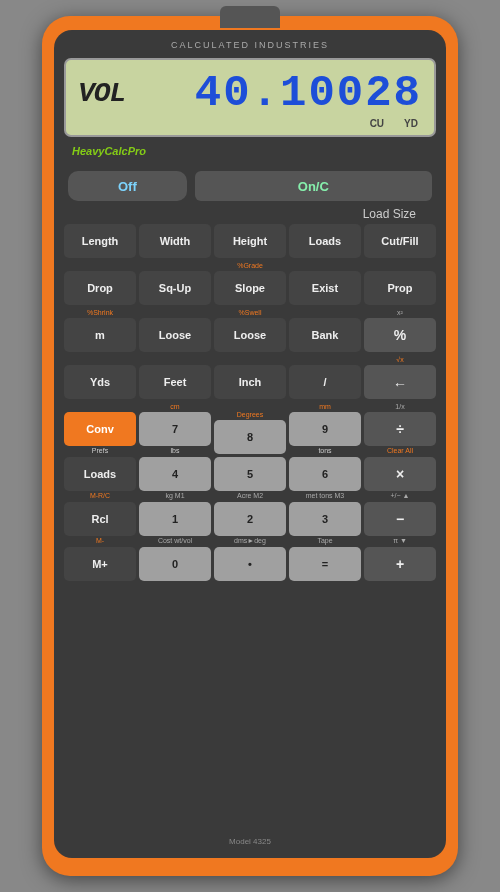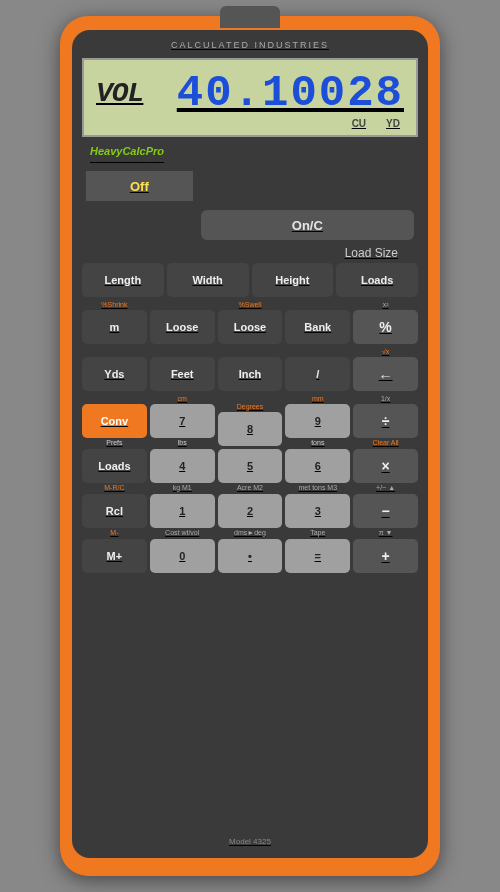--- a/index.html
+++ b/index.html
@@ -8,31 +8,30 @@
       height: 892px;
       background: #888;
       display: flex;
       align-items: center;
       justify-content: center;
       font-family: Arial, sans-serif;
       overflow: hidden;
     }
 
     .calculator-outer {
-      width: 380px;
+      width: 416px;
       height: 860px;
       background: #F07820;
       border-radius: 28px;
       padding: 14px 12px 18px 12px;
       display: flex;
       flex-direction: column;
       align-items: flex-end;
       position: relative;
       box-shadow: 0 4px 20px rgba(0,0,0,0.5);
-      text-decoration: underline;
     }
 
     .top-clip {
       width: 60px;
       height: 22px;
       background: #555;
       border-radius: 6px 6px 0 0;
       position: absolute;
       top: -10px;
       left: 50%;
@@ -54,21 +53,21 @@
       text-align: center;
       color: #aaa;
       font-size: 9px;
       letter-spacing: 2px;
       text-transform: uppercase;
       margin-bottom: 2px;
     }
 
     .display {
       background: #c8d4a0;
-      border-radius: 0;
+      border-radius: 7px;
       padding: 8px 12px 6px 12px;
       min-height: 72px;
       display: flex;
       flex-direction: column;
       justify-content: space-between;
       border: 2px solid #999;
     }
 
     .display-main {
       display: flex;
@@ -125,39 +124,38 @@
     .top-buttons {
       display: flex;
       gap: 8px;
       padding: 0 4px;
     }
 
     .btn-off {
       flex: 1;
       height: 30px;
       background: #555;
-      color: #fde047;
+      color: #7dd3fc;
       border: none;
-      border-radius: 0;
+      border-radius: 10px;
       font-size: 13px;
       cursor: pointer;
       font-weight: bold;
     }
 
     .btn-onc {
       flex: 2;
       height: 30px;
       background: #555;
-      color: #e5e5e5;
+      color: #86efac;
       border: none;
       border-radius: 6px;
       font-size: 13px;
       cursor: pointer;
       font-weight: bold;
-      margin-top: 39px;
     }
 
     .keypad {
       flex: 1;
       display: flex;
       flex-direction: column;
       gap: 3px;
     }
 
     .key-row {
@@ -278,22 +276,43 @@
         </div>
         <div class="key-wrapper">
           <button class="key dark">Width</button>
         </div>
         <div class="key-wrapper">
           <button class="key dark">Height</button>
         </div>
         <div class="key-wrapper">
           <button class="key dark">Loads</button>
         </div>
-      </div>
-
+        <div class="key-wrapper">
+          <button class="key dark">Cut/Fill</button>
+        </div>
+      </div>
+
+      <div class="key-row">
+        <div class="key-wrapper">
+          <button class="key dark">Drop</button>
+        </div>
+        <div class="key-wrapper">
+          <button class="key dark">Sq-Up</button>
+        </div>
+        <div class="key-wrapper">
+          <div class="key-sublabel">%Grade</div>
+          <button class="key dark">Slope</button>
+        </div>
+        <div class="key-wrapper">
+          <button class="key dark">Exist</button>
+        </div>
+        <div class="key-wrapper">
+          <button class="key dark">Prop</button>
+        </div>
+      </div>
 
       <div class="key-row">
         <div class="key-wrapper">
           <div class="key-sublabel">%Shrink</div>
           <button class="key dark">m</button>
         </div>
         <div class="key-wrapper">
           <button class="key dark">Loose</button>
         </div>
         <div class="key-wrapper">

